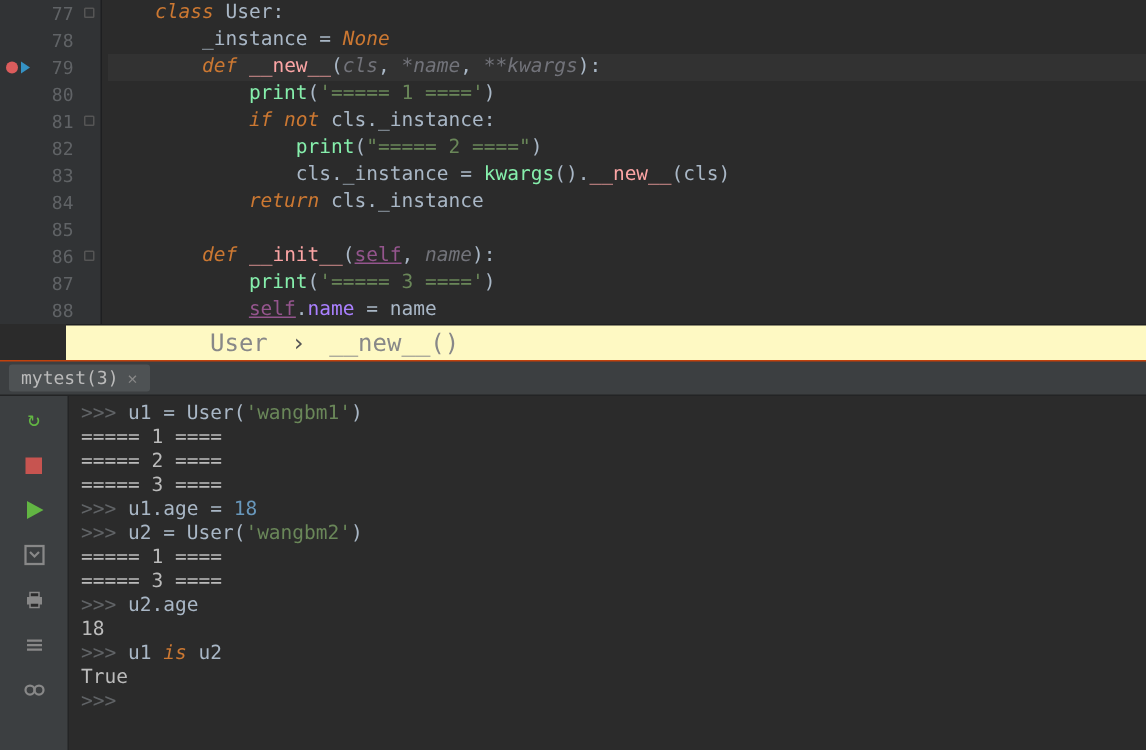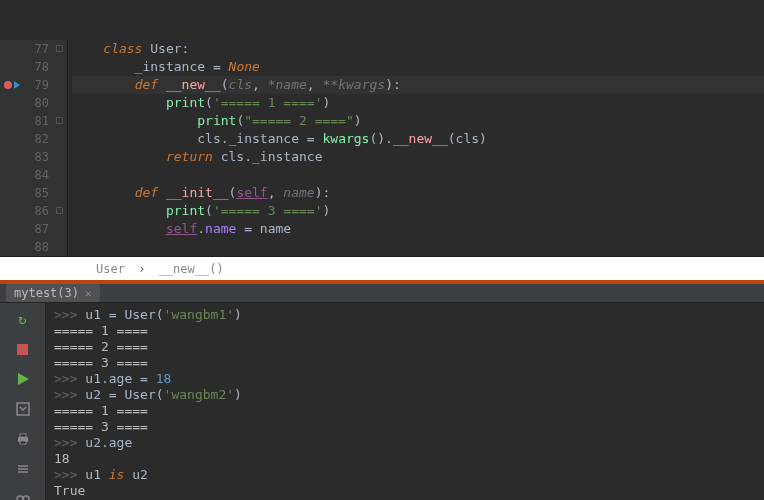--- a/index.html
+++ b/index.html
@@ -6,21 +6,21 @@
   body {
     width:764px; height:500px;
     background:#2b2b2b;
     font-family:"Menlo","Consolas",monospace;
     font-size:13px;
     color:#a9b7c6;
     overflow:hidden;
     display:flex;
     flex-direction:column;
   }
-  .editor { flex:0 0 auto; display:flex; background:#2b2b2b;margin-top:40px; }
+  .editor { flex:0 0 auto; display:flex; background:#2b2b2b; }
   .gutter {
     flex:0 0 68px;
     background:#313335;
     border-right:1px solid #1e1f21;
     user-select:none;
   }
   .gutter-row {
     height:18px; line-height:18px;
     display:flex; align-items:center;
     justify-content:flex-end;
@@ -49,32 +49,33 @@
   .param { color:#72737a; font-style:italic; }
   .self { color:#94558d;text-decoration:underline; }
   .dunder { color:#fca5a5; }
   .str { color:#6a8759; }
   .builtin { color:#86efac;text-align:center; }
   .op  { color:#a9b7c6; }
   .attr{ color:#aa80ff; }
 
   .breadcrumb {
     height:24px; line-height:24px;
-    background:#ffffff;
+    background:#fef9c3;
     border-top:1px solid #1e1f21;
     padding-left:96px;
     color:#888;
-    font-size:12px;
+    font-size:16px;
+    margin-left:44px;
   }
   .breadcrumb .sep { color:#555; margin:0 6px; }
 
   .tabbar {
     height:24px;
     background:#3c3f41;
-    border-top:4px solid #c2410c;
+    border-top:1px solid #c2410c;
     border-bottom:1px solid #232425;
     display:flex; align-items:center;
     padding-left:6px;
   }
   .tab {
     background:#4e5254;
     color:#bbb;
     padding:2px 8px;
     font-size:12px;
     border-radius:2px;
@@ -153,20 +154,21 @@
       </div>
     <div class="gutter-row">
         <span class="ln">88</span>
       </div>
   </div>
   <div class="code">
     <div class="line"><span class="indent-guide">    </span><span class="kw">class</span><span> </span><span class="op">User</span><span class="op">:</span></div>
     <div class="line"><span class="indent-guide">        </span><span class="op">_instance</span><span class="op"> = </span><span class="kw">None</span></div>
     <div class="line hl"><span class="indent-guide">        </span><span class="kw">def</span><span> </span><span class="dunder">__new__</span><span class="op">(</span><span class="param">cls</span><span class="op">, </span><span class="param">*name</span><span class="op">, </span><span class="param">**kwargs</span><span class="op">)</span><span class="op">:</span></div>
     <div class="line"><span class="indent-guide">            </span><span class="builtin">print</span><span class="op">(</span><span class="str">'===== 1 ===='</span><span class="op">)</span></div>
+    <div class="line"><span class="indent-guide">            </span><span class="kw">if not </span><span class="op">cls</span><span class="op">.</span><span class="op">_instance</span><span class="op">:</span></div>
     <div class="line"><span class="indent-guide">                </span><span class="builtin">print</span><span class="op">(</span><span class="str">"===== 2 ===="</span><span class="op">)</span></div>
     <div class="line"><span class="indent-guide">                </span><span class="op">cls</span><span class="op">.</span><span class="op">_instance</span><span class="op"> = </span><span class="builtin">kwargs</span><span class="op">()</span><span class="op">.</span><span class="dunder">__new__</span><span class="op">(</span><span class="op">cls</span><span class="op">)</span></div>
     <div class="line"><span class="indent-guide">            </span><span class="kw">return </span><span class="op">cls</span><span class="op">.</span><span class="op">_instance</span></div>
     <div class="line"> </div>
     <div class="line"><span class="indent-guide">        </span><span class="kw">def</span><span> </span><span class="dunder">__init__</span><span class="op">(</span><span class="self">self</span><span class="op">, </span><span class="param">name</span><span class="op">)</span><span class="op">:</span></div>
     <div class="line"><span class="indent-guide">            </span><span class="builtin">print</span><span class="op">(</span><span class="str">'===== 3 ===='</span><span class="op">)</span></div>
     <div class="line"><span class="indent-guide">            </span><span class="self">self</span><span class="op">.</span><span class="attr">name</span><span class="op"> = </span><span class="op">name</span></div>
   </div>
 </div>
 

